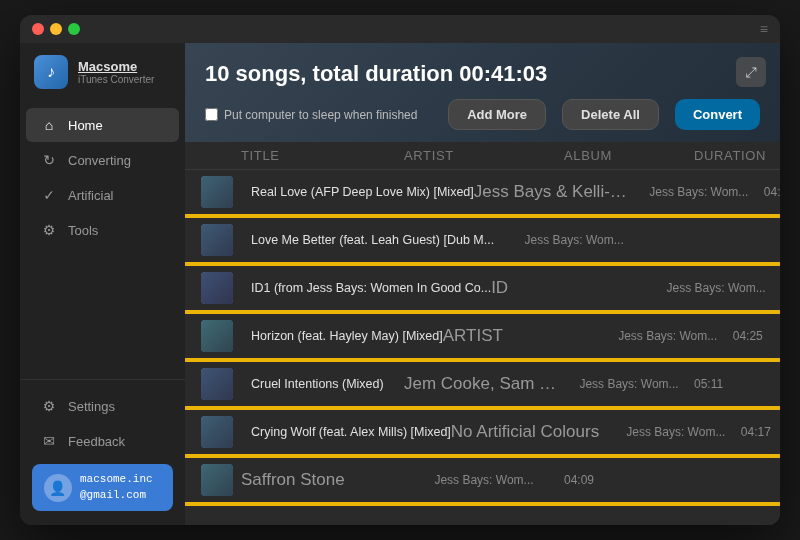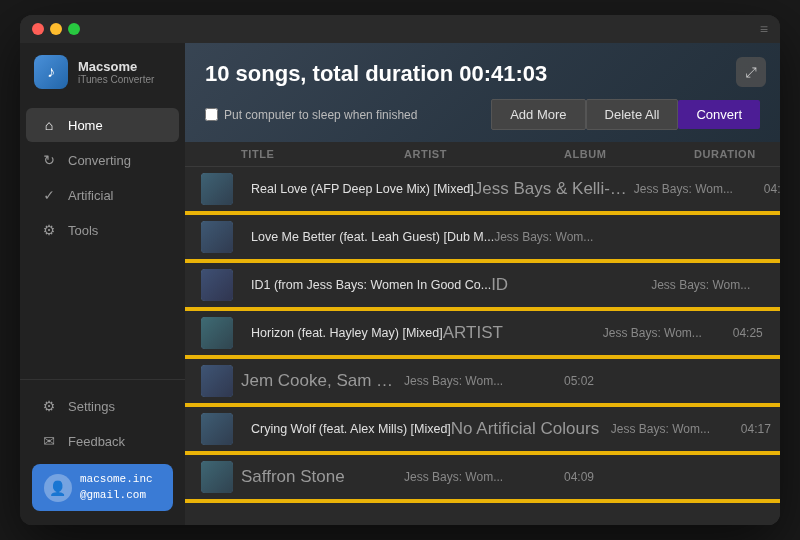--- a/index.html
+++ b/index.html
@@ -69,21 +69,21 @@
       height: 34px;
       border-radius: 8px;
       background: linear-gradient(135deg, #4a90d9, #2266aa);
       display: flex;
       align-items: center;
       justify-content: center;
       color: white;
       font-size: 16px;
     }
     .logo-text { color: #e0e0e0; }
-    .logo-text .app-name { font-size: 13px; font-weight: 600; }
+    .logo-text .app-name { font-size: 13px; font-weight: 600; text-decoration: underline; }
     .logo-text .app-sub { font-size: 10px; color: #888; }
     .sidebar-nav {
       flex: 1;
       padding: 6px 0;
     }
     .nav-item {
       display: flex;
       align-items: center;
       padding: 9px 14px;
       gap: 10px;
@@ -146,47 +146,46 @@
       padding: 18px 20px 12px 20px;
     }
     .content-title {
       color: #fff;
       font-size: 22px;
       font-weight: 600;
       margin-bottom: 12px;
     }
     .header-controls {
       display: flex;
-      align-items: center;
-      gap: 0;
+      gap: 16px;
     }
     .sleep-check {
       display: flex;
       align-items: center;
       gap: 6px;
       color: #bbb;
       font-size: 12px;
       flex: 1;
     }
     .sleep-check input { width: 13px; height: 13px; }
     .btn {
       padding: 7px 18px;
-      border-radius: 2px;
+      border-radius: 10px;
       border: none;
       font-size: 13px;
       cursor: pointer;
-      font-weight: 400;
+      font-weight: 700;
     }
     .btn-secondary {
       background: #444;
       color: #e0e0e0;
       border: 1px solid #555;
     }
     .btn-primary {
-      background: #4c1d95;
+      background: #0369a1;
       color: #fff;
     }
     .corner-btn {
       position: absolute;
       top: 14px;
       right: 14px;
       width: 30px;
       height: 30px;
       border-radius: 6px;
       background: rgba(80,80,80,0.8);
@@ -213,22 +212,22 @@
       grid-template-columns: 40px 1fr 160px 130px 70px;
       padding: 6px 16px;
       border-bottom: 1px solid #3a3a3a;
       position: sticky;
       top: 0;
       background: #2a2a2a;
       z-index: 1;
     }
     .col-label {
       color: #777;
-      font-size: 11px;
-      font-weight: 700;
+      font-size: 13px;
+      font-weight: 400;
       text-transform: uppercase;
       letter-spacing: 0.05em;
     }
     .table-row {
       display: grid;
       grid-template-columns: 40px 1fr 160px 130px 70px;
       padding: 6px 16px;
       align-items: center;
       border-bottom: 4px solid #eab308;
     }
@@ -262,20 +261,21 @@
       white-space: nowrap;
       overflow: hidden;
       text-overflow: ellipsis;
     }
     .track-album {
       color: #888;
       font-size: 12px;
       white-space: nowrap;
       overflow: hidden;
       text-overflow: ellipsis;
+      text-align: center;
     }
     .track-duration {
       color: #888;
       font-size: 12px;
     }
   </style>
 </head>
 <body>
 
 <div class="app-window">
@@ -412,23 +412,26 @@
       <div class="track-title">Horizon (feat. Hayley May) [Mixed]</div>
     </div>
     <div class="track-artist">ARTIST</div>
     <div class="track-album">Jess Bays: Wom...</div>
     <div class="track-duration">04:25</div>
   </div>
             <div class="table-row">
     <div class="track-thumb">
       <div class="thumb-img" style="background: linear-gradient(135deg, hsl(215,30%,35%), hsl(225,25%,25%));"></div>
     </div>
+    <div class="track-title-col">
+      <div class="track-title">Cruel Intentions (Mixed)</div>
+    </div>
     <div class="track-artist">Jem Cooke, Sam Divine &amp; Ha...</div>
     <div class="track-album">Jess Bays: Wom...</div>
-    <div class="track-duration">05:02</div>
+    <div class="track-duration">05:11</div>
   </div>
             <div class="table-row">
     <div class="track-thumb">
       <div class="thumb-img" style="background: linear-gradient(135deg, hsl(205,30%,35%), hsl(215,25%,25%));"></div>
     </div>
     <div class="track-title-col">
       <div class="track-title">Crying Wolf (feat. Alex Mills) [Mixed]</div>
     </div>
     <div class="track-artist">No Artificial Colours</div>
     <div class="track-album">Jess Bays: Wom...</div>

